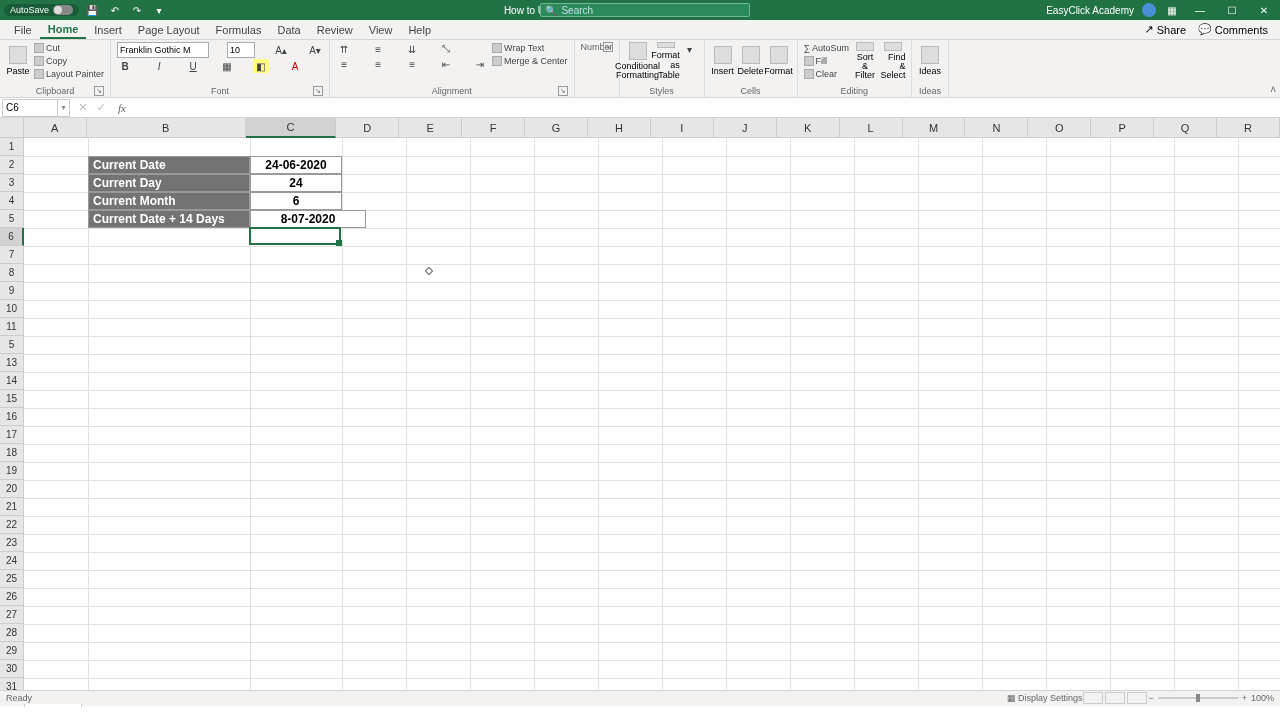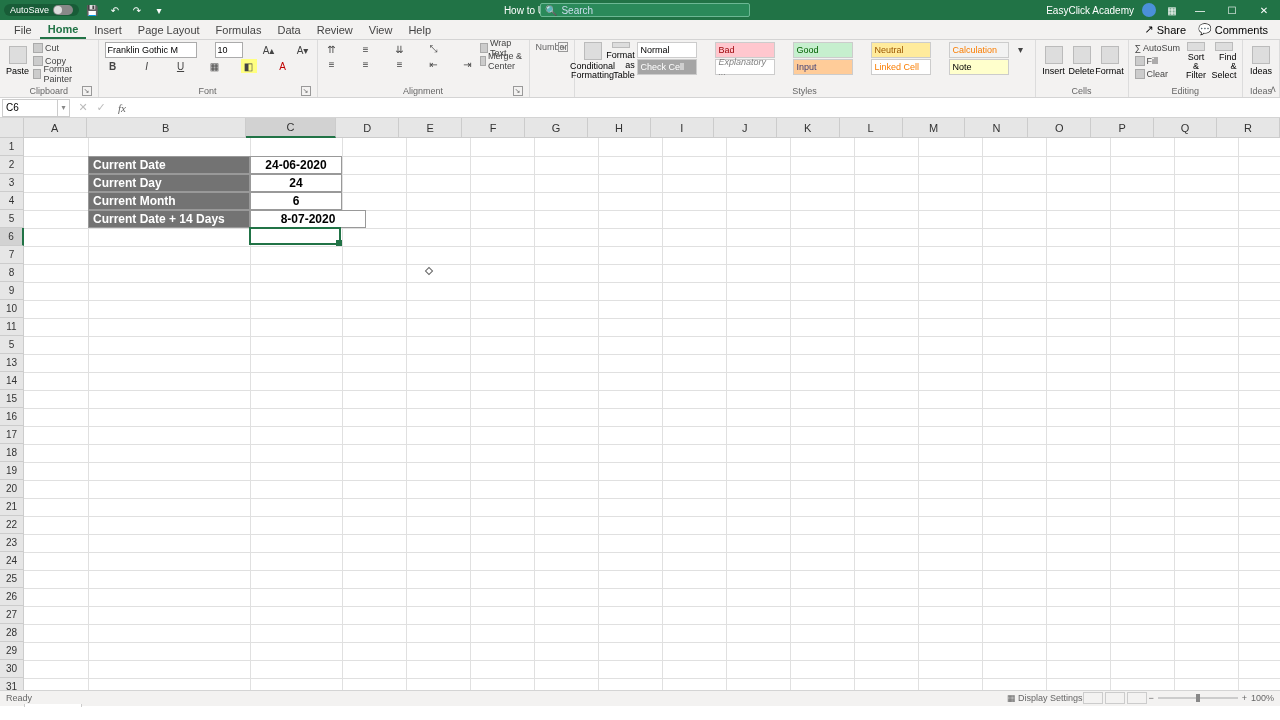--- a/index.html
+++ b/index.html
@@ -24,21 +24,21 @@
 .ribbon-tabs .tab.active { border-bottom: 2px solid #217346; color: #217346; font-weight: 600; }
 .ribbon-tabs .spacer { flex: 1; }
 .ribbon-tabs .share { display: flex; align-items: center; gap: 3px; padding: 0 6px; }
 
 
 .ribbon { height: 58px; background: #f3f2f1; border-bottom: 1px solid #d4d4d4; display: flex; font-size: 10px; }
 .group { border-right: 1px solid #dcdcdc; padding: 2px 6px 0 6px; display: flex; flex-direction: column; justify-content: space-between; position: relative; }
 .group-label { text-align: center; color: #666; font-size: 9px; padding-bottom: 1px; position: relative; }
 .group-label .launcher { position: absolute; right: 0; bottom: 1px; width: 10px; height: 10px; border: 1px solid #999; font-size: 7px; display: flex; align-items: center; justify-content: center; cursor: pointer; }
 .group-body { display: flex; gap: 4px; align-items: flex-start; flex: 1; }
-.vstack { display: flex; flex-direction: column; gap: 1px; }
+.vstack { display: flex; flex-direction: column; gap: 1px; text-align: center; }
 .hstack { display: flex; gap: 18px; align-items: center; }
 .rbtn { width: 16px; height: 14px; border: 1px solid transparent; display: flex; align-items: center; justify-content: center; cursor: pointer; color: #444; font-size: 10px; }
 .big-btn { width: 24px; height: 38px; display: flex; flex-direction: column; align-items: center; justify-content: center; cursor: pointer; font-size: 9px; gap: 2px; }
 .big-btn .ico { width: 18px; height: 18px; background: #ddd; border: 1px solid #bbb; }
 .small-row { display: flex; align-items: center; gap: 2px; font-size: 9px; color: #444; cursor: pointer; height: 12px; }
 .small-row .mini-ico { width: 10px; height: 10px; background: #ccc; border: 1px solid #aaa; }
 .font-select { width: 92px; height: 16px; border: 1px solid #ababab; background: #fff; font-size: 9px; padding: 0 2px; display: flex; align-items: center; }
 .size-select { width: 28px; height: 16px; border: 1px solid #ababab; background: #fff; font-size: 9px; padding: 0 2px; display: flex; align-items: center; }
 .style-cell { width: 60px; height: 16px; border: 1px solid #ccc; font-size: 9px; display: flex; align-items: center; padding: 0 3px; cursor: pointer; }
 .num-format { width: 68px; height: 16px; border: 1px solid #ababab; background: #fff; font-size: 9px; padding: 0 2px; display: flex; align-items: center; }
@@ -153,21 +153,21 @@
         <div class="small-row">
             <span class="mini-ico"></span>
             <span>Cut</span>
           </div>
         <div class="small-row">
             <span class="mini-ico"></span>
             <span>Copy</span>
           </div>
         <div class="small-row">
             <span class="mini-ico"></span>
-            <span>Format Painter</span>
+            <span>Layout Painter</span>
           </div>
       </div>
     </div>
     <div class="group-label"><span>Clipboard</span><span class="launcher">↘</span></div>
   </div>
 
   <div class="group">
     <div class="group-body vstack">
       <div class="hstack">
         <div class="font-select">Franklin Gothic M</div>
@@ -231,36 +231,20 @@
   <div class="group">
     <div class="group-body">
       <div class="big-btn">
           <div class="ico"></div>
           <span style="text-align:center;line-height:9px">Conditional Formatting</span>
         </div>
       <div class="big-btn">
           <div class="ico"></div>
           <span style="text-align:right;line-height:10px">Format as Table</span>
         </div>
-      <div class="vstack">
-        <div class="hstack">
-          <div class="style-cell" style="background:#fff">Normal</div>
-          <div class="style-cell" style="background:#ffc7ce;color:#9c0006">Bad</div>
-          <div class="style-cell" style="background:#c6efce;color:#006100">Good</div>
-          <div class="style-cell" style="background:#ffeb9c;color:#9c5700">Neutral</div>
-          <div class="style-cell" style="background:#f2f2f2;color:#fa7d00">Calculation</div>
-        </div>
-        <div class="hstack">
-          <div class="style-cell" style="background:#a5a5a5;color:#fff">Check Cell</div>
-          <div class="style-cell" style="background:#fff;color:#7f7f7f;font-style:italic">Explanatory ...</div>
-          <div class="style-cell" style="background:#ffcc99;color:#3f3f76">Input</div>
-          <div class="style-cell" style="background:#fff;color:#fa7d00">Linked Cell</div>
-          <div class="style-cell" style="background:#ffffcc">Note</div>
-        </div>
-      </div>
       <span class="rbtn">▾</span>
     </div>
     <div class="group-label"><span>Styles</span></div>
   </div>
 
   <div class="group">
     <div class="group-body">
       <div class="big-btn">
           <div class="ico"></div>
           <span>Insert</span>

